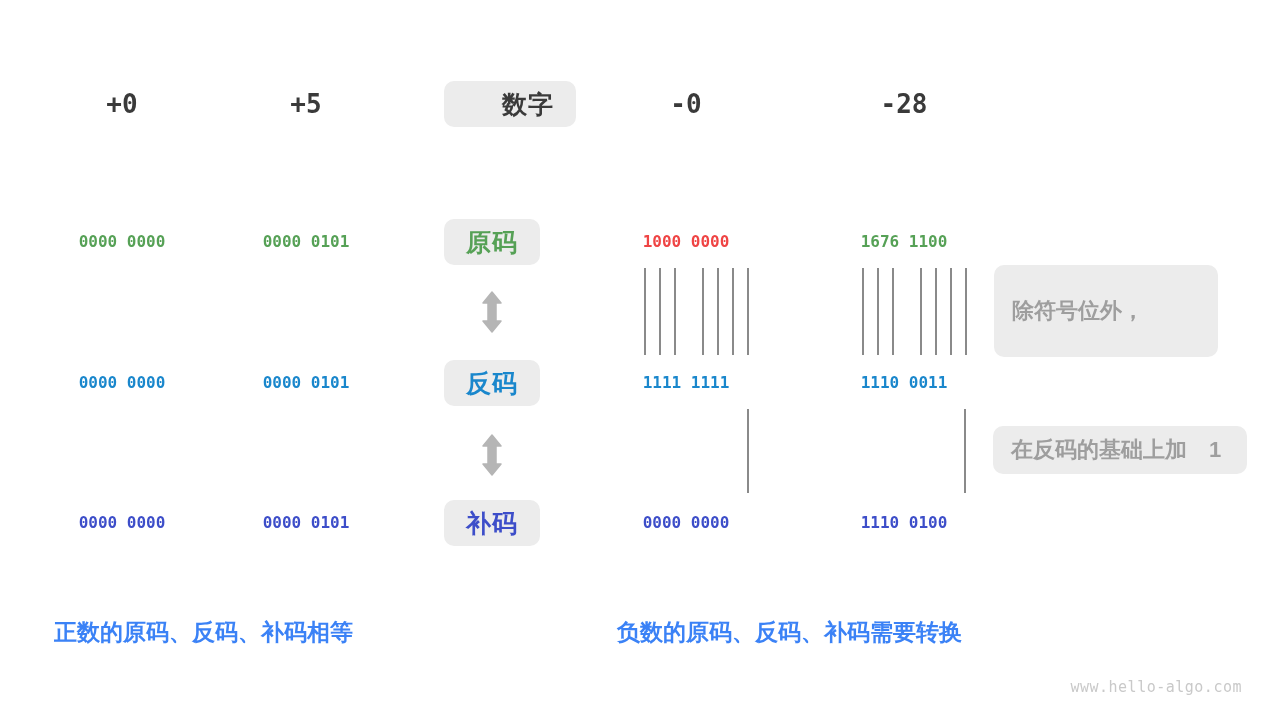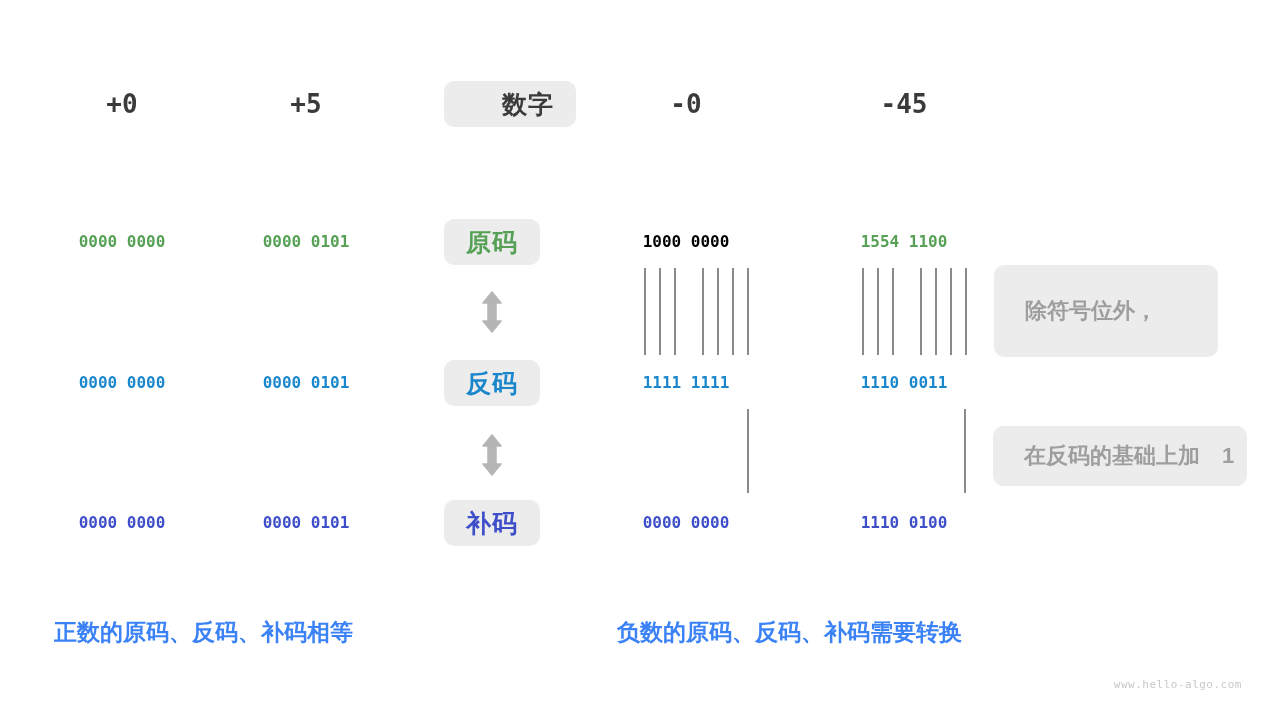--- a/index.html
+++ b/index.html
@@ -32,61 +32,61 @@
   }
 
   .arrow {
     position:absolute; left:481px; width:22px; height:42px;
   }
 
   .note-box {
     position:absolute; background:#ececec; border-radius:10px;
     color:#9e9e9e; font-weight:bold; font-size:22px;
     display:flex; flex-direction:column; justify-content:center;
-    padding:0 31px; box-sizing:border-box; line-height:36px;
+    padding:0 18px; box-sizing:border-box; line-height:36px;
     white-space:pre;
   }
 
   .caption {
     position:absolute; font-size:23px; font-weight:bold; color:#3b82f6;
     white-space:pre;
   }
 
   .watermark {
     position:absolute; right:38px; top:678px;
-    font-size:11px; color:#c9c9c9; letter-spacing:0.5px;
+    font-size:15px; color:#c9c9c9; letter-spacing:0.5px;
   }
 </style>
 </head>
 <body>
 
 <div class="canvas">
 
   <span class="num-header mono" style="left:122px; top:87px;">+0</span>
   <span class="num-header mono" style="left:306px; top:87px;">+5</span>
   <span class="num-header mono" style="left:686px; top:87px;">-0</span>
-  <span class="num-header mono" style="left:904px; top:87px;">-45</span>
+  <span class="num-header mono" style="left:904px; top:87px;">-28</span>
 
   <div class="tag-box" style="top:81px;padding-left:36px;">
     <span style="color: rgb(58, 58, 58);">数字</span>
   </div>
   <div class="tag-box" style="top:219px;">
     <span style="color: rgb(86, 161, 86);">原码</span>
   </div>
   <div class="tag-box" style="top:360px;">
     <span style="color: rgb(26, 135, 204);">反码</span>
   </div>
   <div class="tag-box" style="top:500px;">
     <span style="color: rgb(61, 78, 201);">补码</span>
   </div>
 
   <span class="bin mono" style="left: 122px; top: 227px; color: rgb(86, 161, 86);">0000 0000</span>
   <span class="bin mono" style="left: 306px; top: 227px; color: rgb(86, 161, 86);">0000 0101</span>
-  <span class="bin mono" style="left: 686px; top: 227px; color: #000000;">1000 0000</span>
-  <span class="bin mono" style="left: 904px; top: 227px; color: rgb(86, 161, 86);">1554 1100</span>
+  <span class="bin mono" style="left: 686px; top: 227px; color: #ef4444;">1000 0000</span>
+  <span class="bin mono" style="left: 904px; top: 227px; color: rgb(86, 161, 86);">1676 1100</span>
 
   <span class="bin mono" style="left: 122px; top: 368px; color: rgb(26, 135, 204);">0000 0000</span>
   <span class="bin mono" style="left: 306px; top: 368px; color: rgb(26, 135, 204);">0000 0101</span>
   <span class="bin mono" style="left: 686px; top: 368px; color: rgb(26, 135, 204);">1111 1111</span>
   <span class="bin mono" style="left: 904px; top: 368px; color: rgb(26, 135, 204);">1110 0011</span>
 
   <span class="bin mono" style="left: 122px; top: 508px; color: rgb(61, 78, 201);">0000 0000</span>
   <span class="bin mono" style="left: 306px; top: 508px; color: rgb(61, 78, 201);">0000 0101</span>
   <span class="bin mono" style="left: 686px; top: 508px; color: rgb(61, 78, 201);">0000 0000</span>
   <span class="bin mono" style="left: 904px; top: 508px; color: rgb(61, 78, 201); text-align: right;">1110 0100</span>
@@ -113,21 +113,21 @@
   <div class="vline" style="left:935px; top:268px; height:87px;"></div>
   <div class="vline" style="left:950px; top:268px; height:87px;"></div>
   <div class="vline" style="left:965px; top:268px; height:87px;"></div>
 
   <div class="vline" style="left:747px; top:409px; height:84px;"></div>
   <div class="vline" style="left:964px; top:409px; height:84px;"></div>
 
   <div class="note-box" style="left:994px; top:265px; width:224px; height:92px;">
     <span>除符号位外，</span>
   </div>
-  <div class="note-box" style="left:993px; top:426px; width:254px; height:60px;">
+  <div class="note-box" style="left:993px; top:426px; width:254px; height:48px;">
     <span>在反码的基础上加　1</span>
   </div>
 
   <span class="caption" style="left:54px; top:617px;">正数的原码、反码、补码相等</span>
   <span class="caption" style="left:617px; top:617px;text-align:center;">负数的原码、反码、补码需要转换</span>
 
   <span class="watermark mono">www.hello-algo.com</span>
 
 </div>
 

